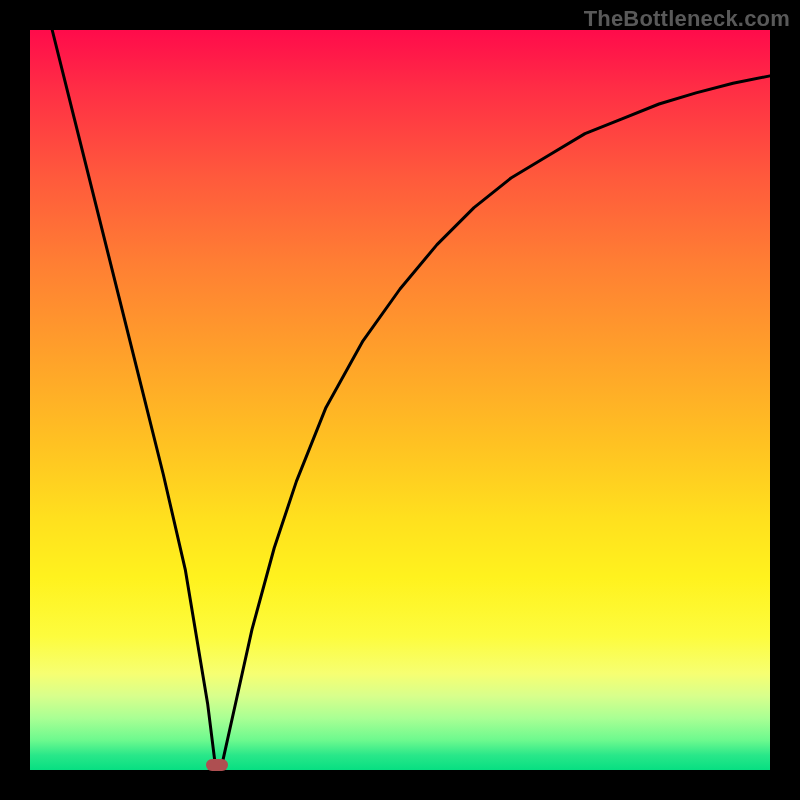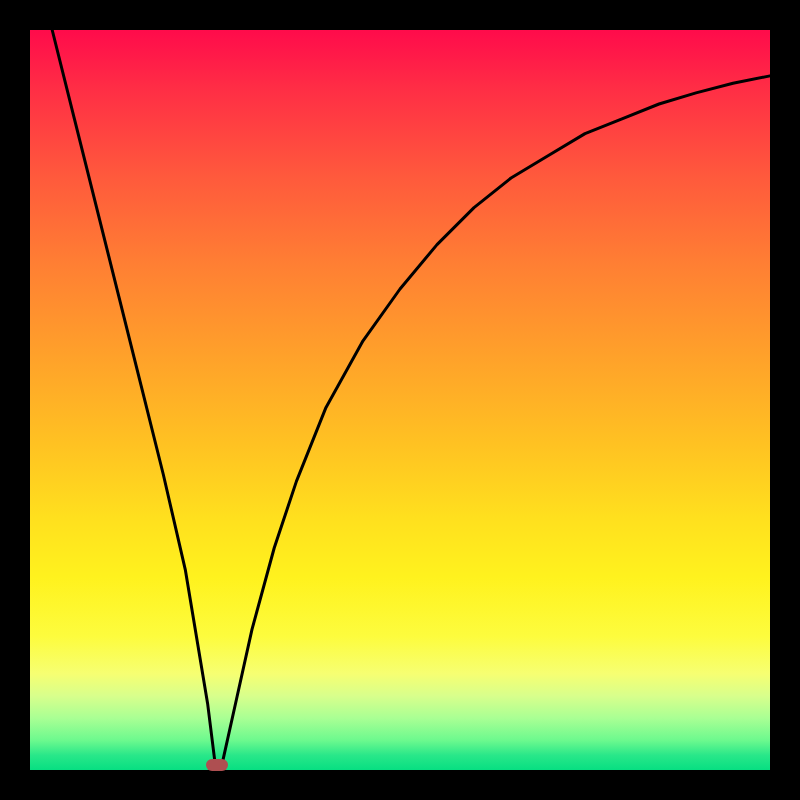--- a/index.html
+++ b/index.html
@@ -66,20 +66,21 @@
     height: 12px;
     border-radius: 6px;
     background: #ae4f51;
     transform: translate(-50%, -50%);
   }
 </style>
 </head>
 <body>
 
 <div class="frame">
+  <div class="watermark">TheBottleneck.com</div>
 
   <div class="plot-area">
     <svg class="curve" viewBox="0 0 740 740" preserveAspectRatio="none">
       <path id="curve-path" fill="none" stroke="#000" stroke-width="3" stroke-linecap="round" stroke-linejoin="round" d="M22.20 0.00 L44.40 88.80 L66.60 177.60 L88.80 266.40 L111.00 355.20 L133.20 444.00 L155.40 540.20 L177.60 673.40 L185.00 732.60 L192.40 732.60 L207.20 666.00 L222.00 599.40 L244.20 518.00 L266.40 451.40 L296.00 377.40 L333.00 310.80 L370.00 259.00 L407.00 214.60 L444.00 177.60 L481.00 148.00 L518.00 125.80 L555.00 103.60 L592.00 88.80 L629.00 74.00 L666.00 62.90 L703.00 53.28 L740.00 45.88"></path>
     </svg>
     <div class="marker" id="marker" style="left: 187px; top: 735px;"></div>
   </div>
 </div>
 
 </body></html>

